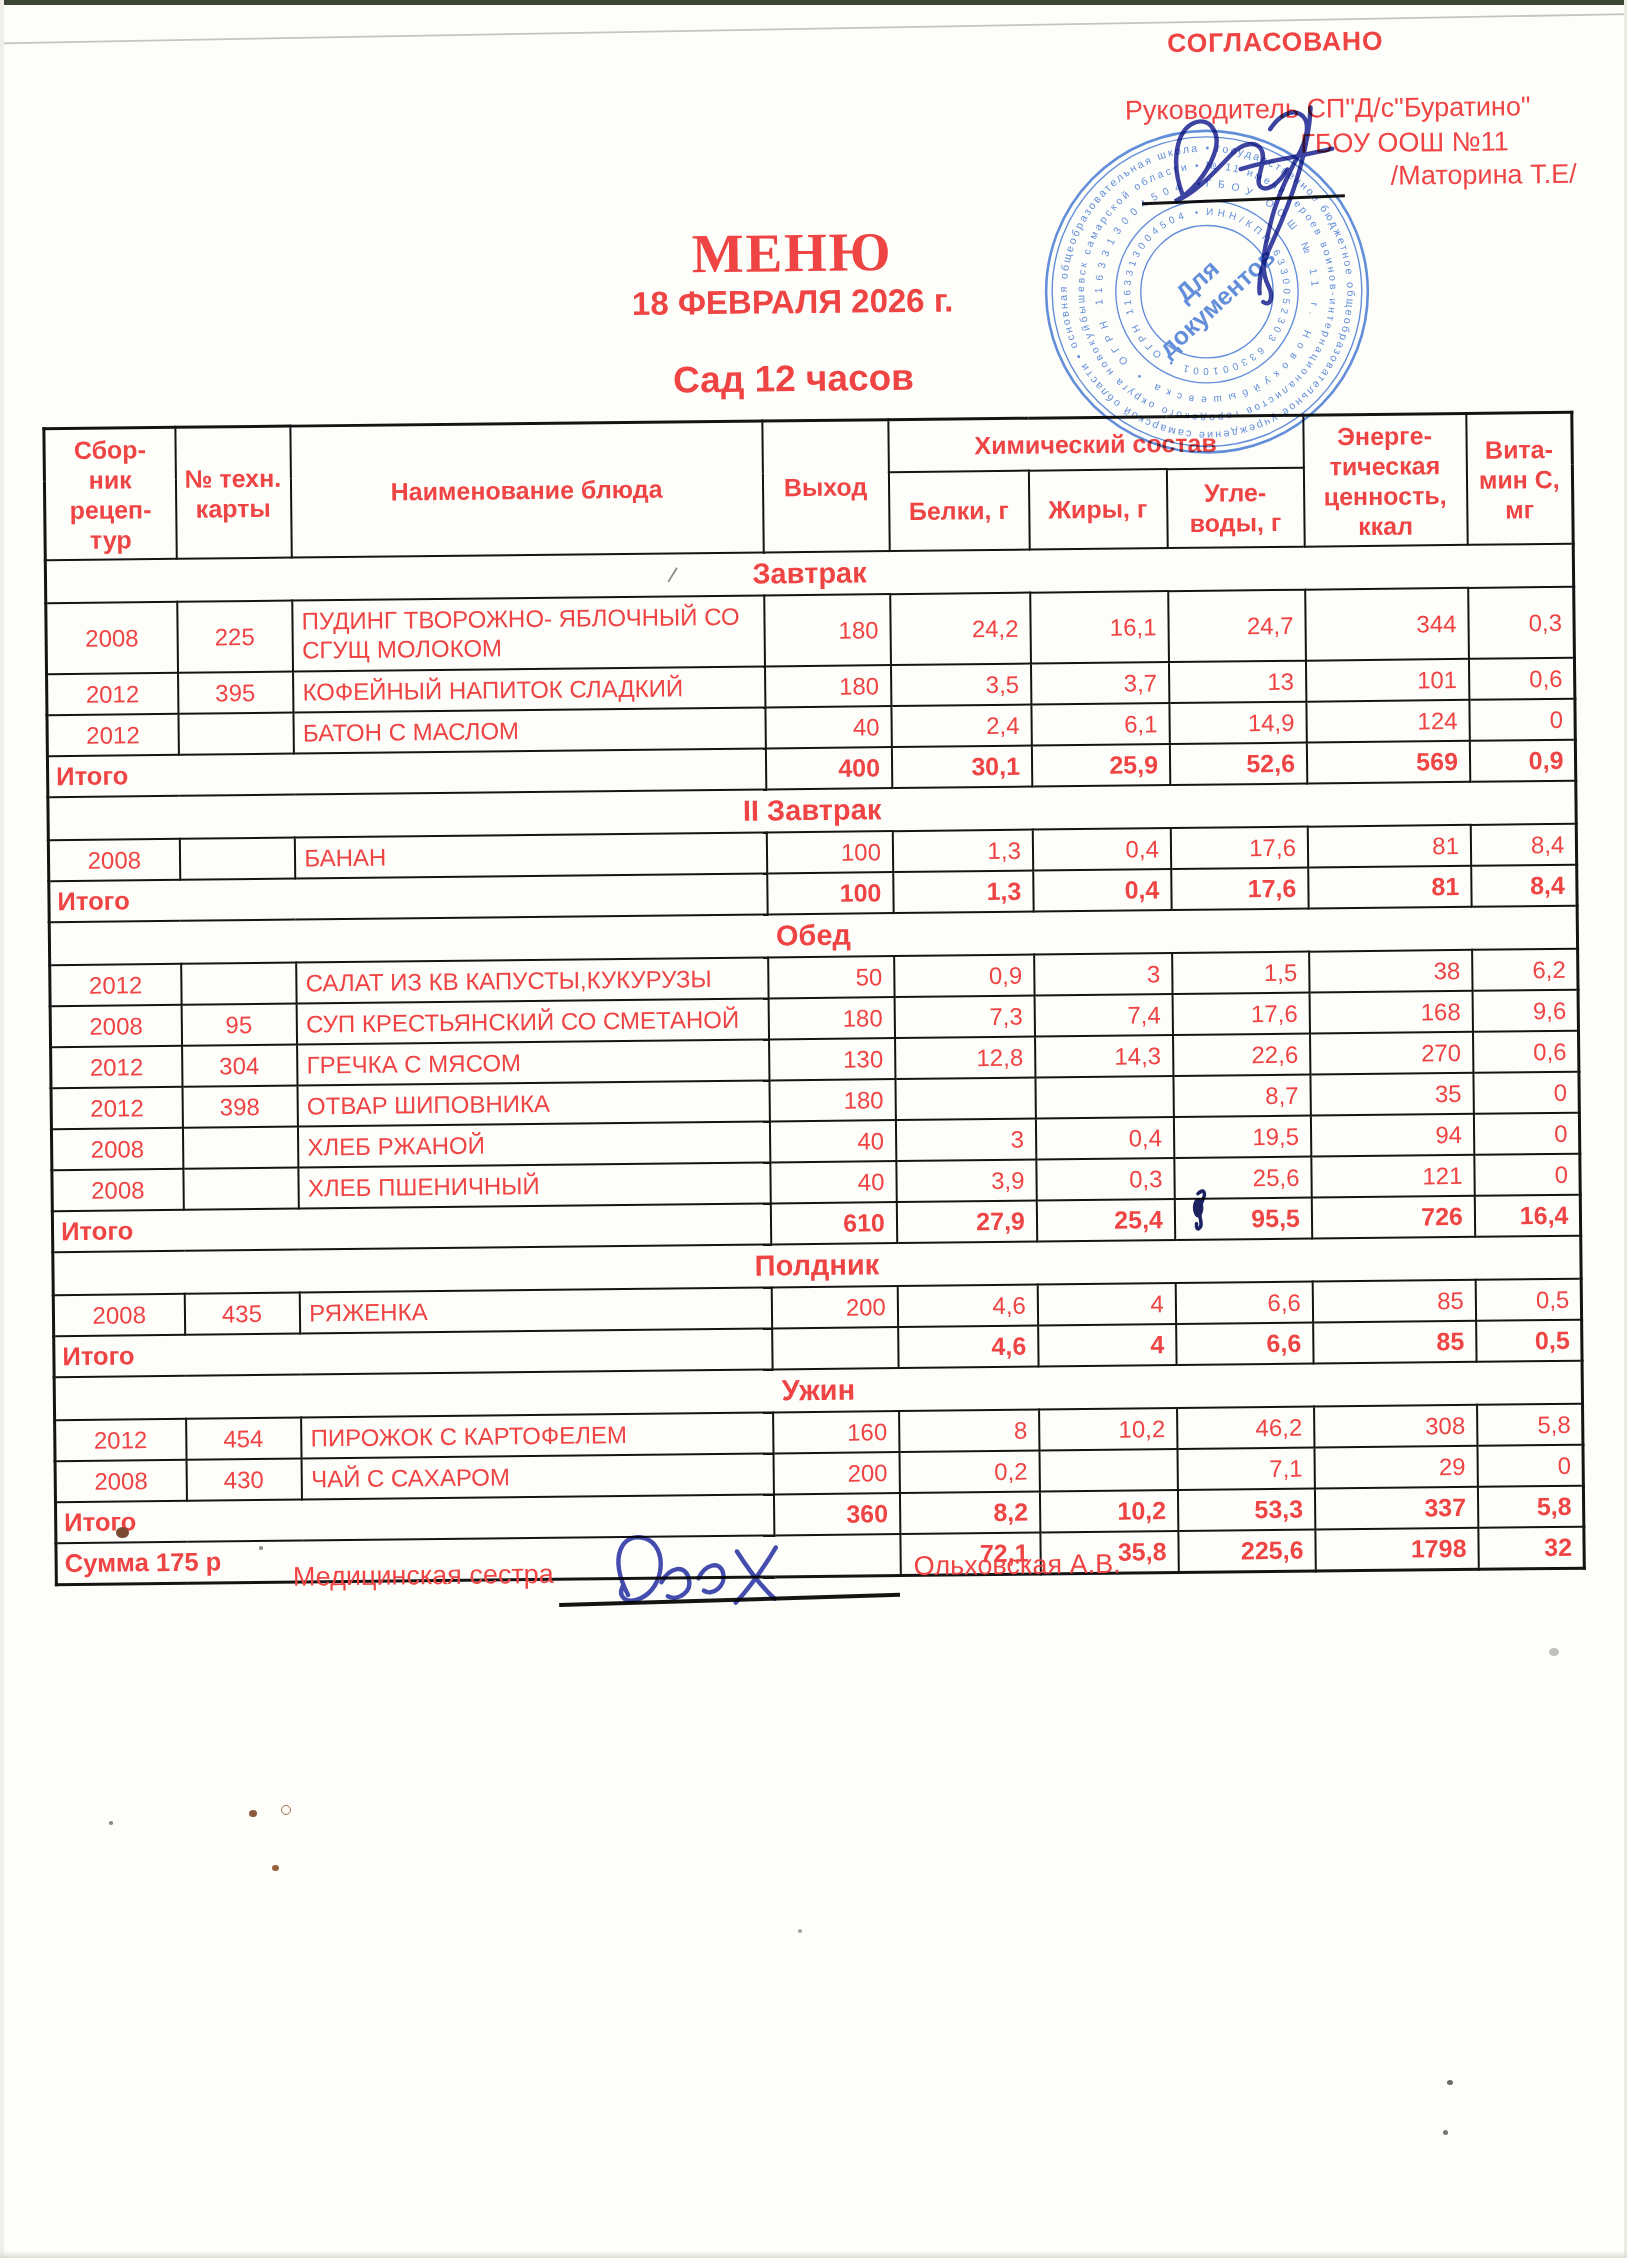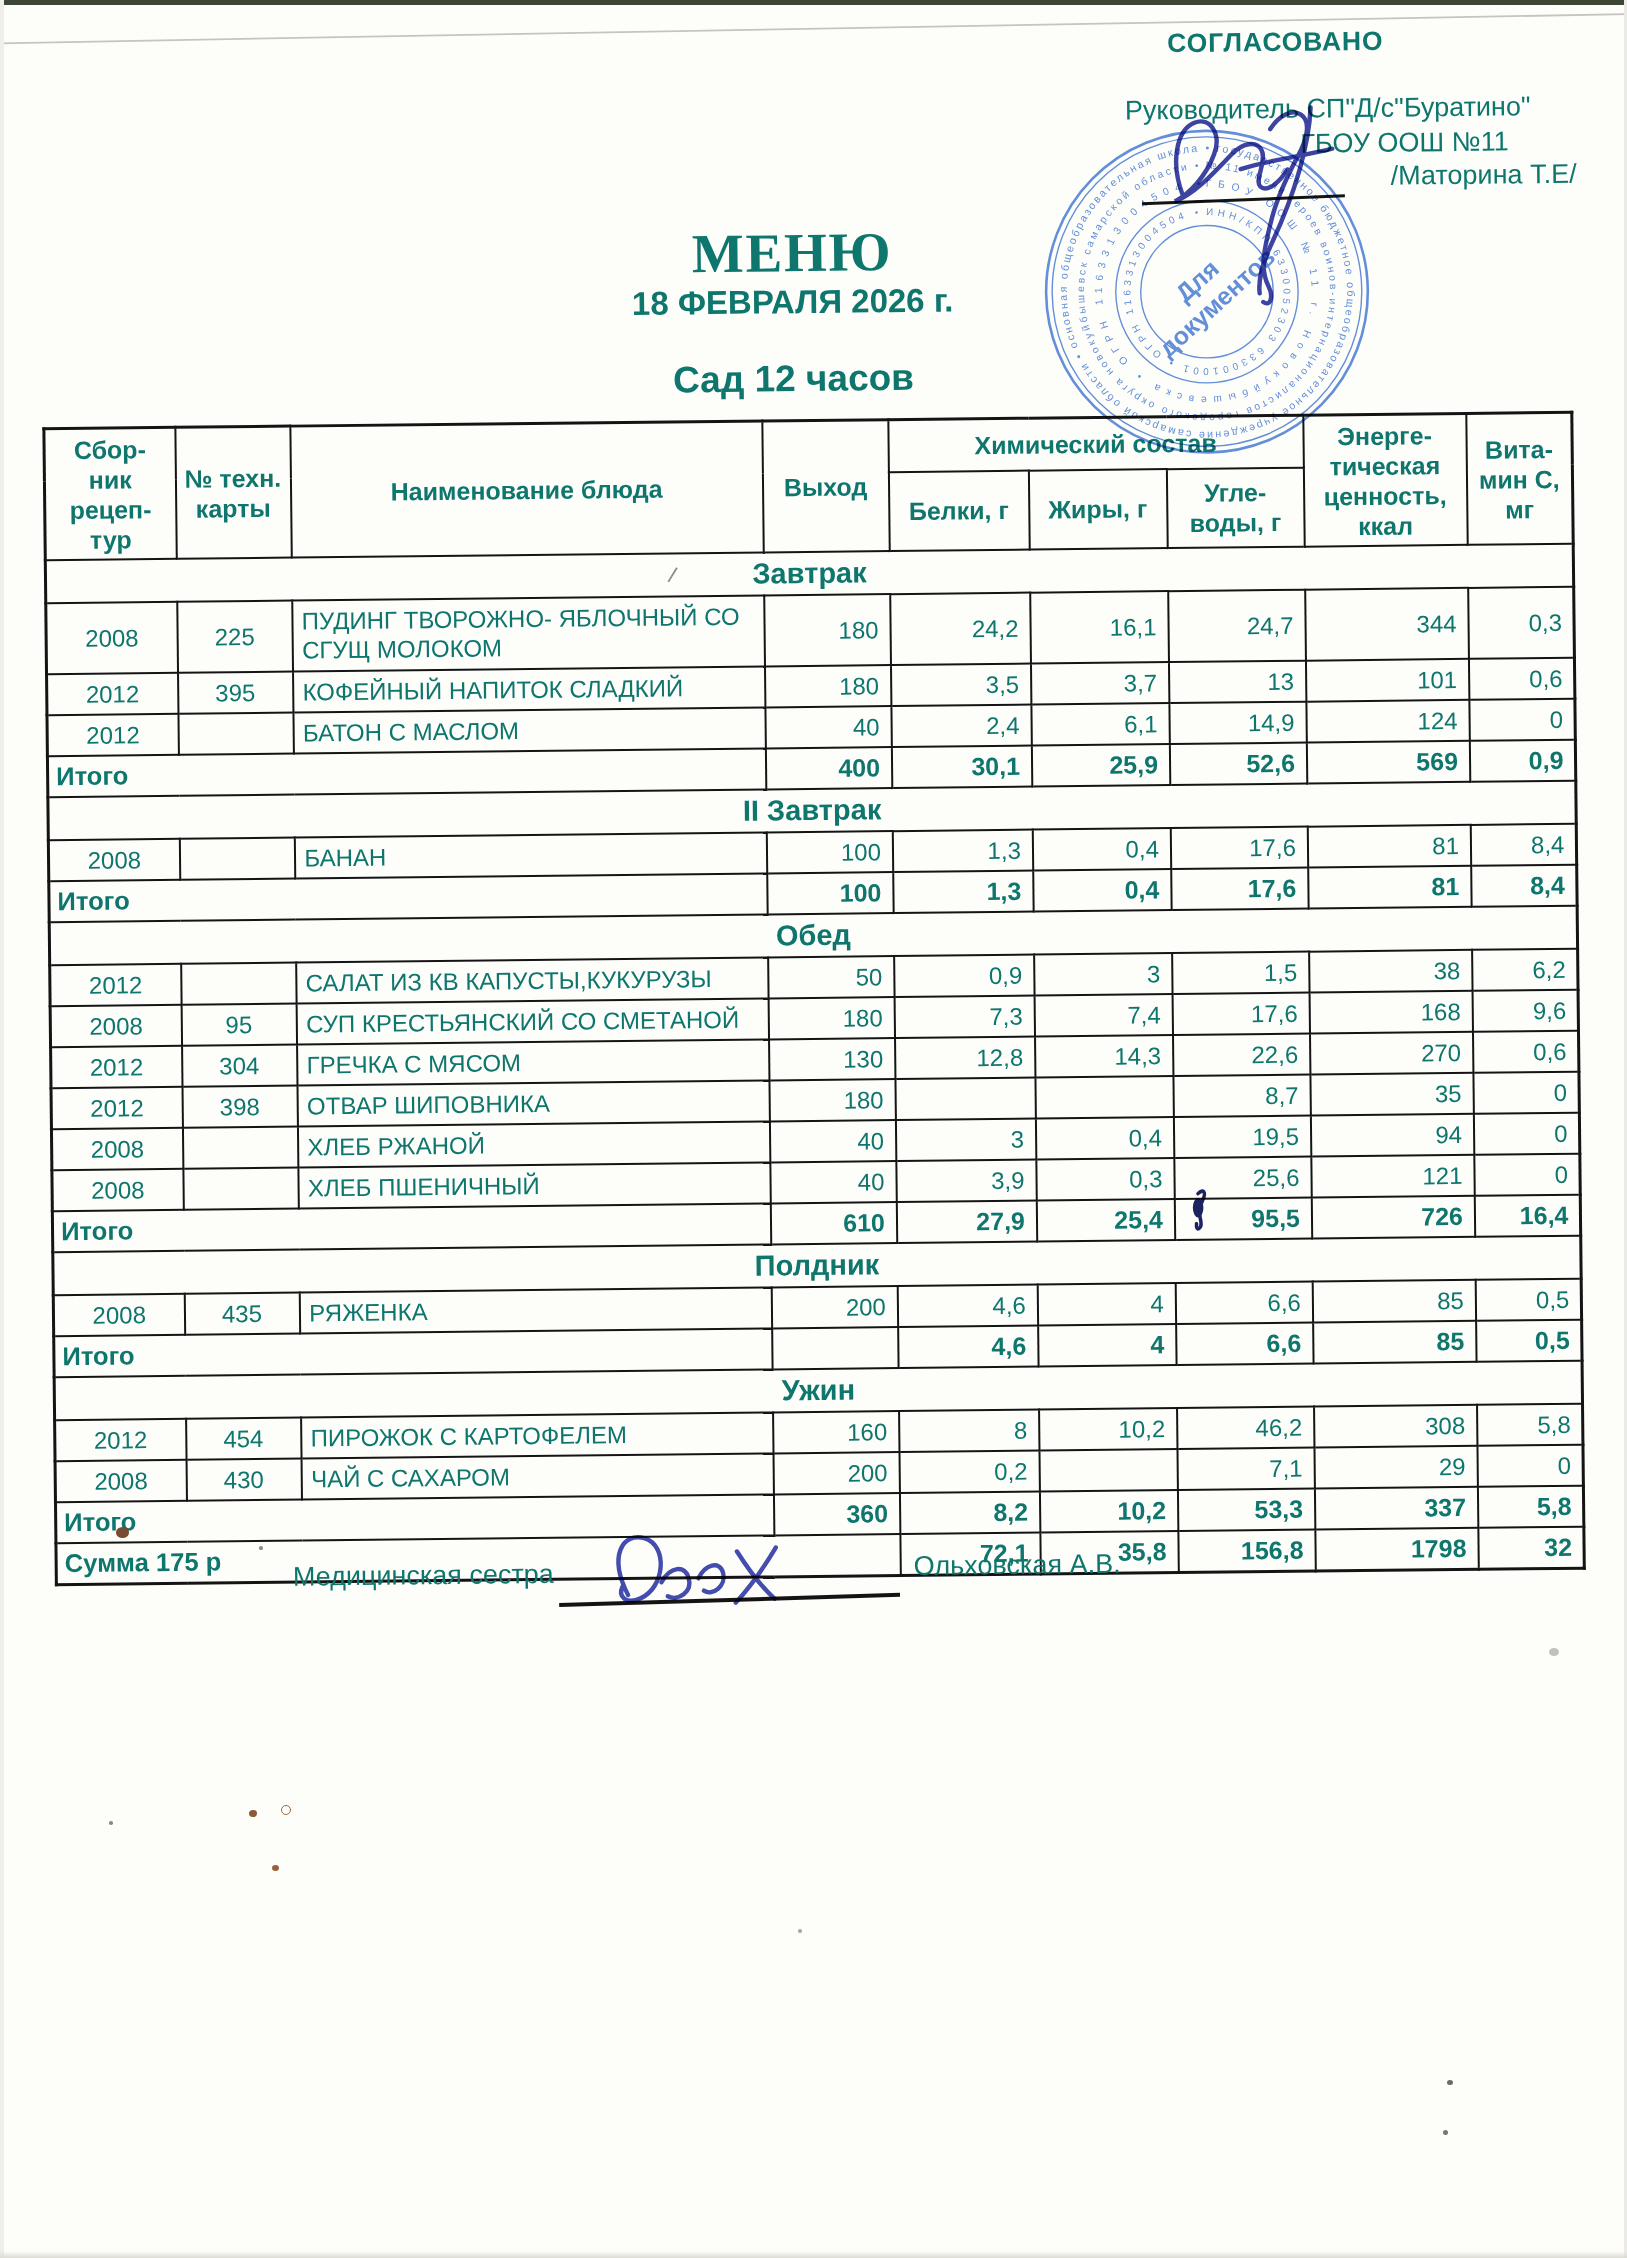--- a/index.html
+++ b/index.html
@@ -2,21 +2,21 @@
 <html style="font-size:14px"><head>
 <meta charset="utf-8">
 <style>
   html,body{margin:0;padding:0;background:#e9e8e2;}
   .page{
     position:relative;
     width:1628px;height:2258px;
     background:#fdfdfa;
     overflow:hidden;
     font-family:"Liberation Sans",sans-serif;
-    color:#0f766e;
+    color:#ef4444;
   }
   
   #doc{
     position:absolute;left:0;top:0;width:1628px;height:2258px;
     transform:rotate(-0.62deg);
     transform-origin:813px 1129px;
   }
   .abs{position:absolute;white-space:pre-line;}
 
   
@@ -331,21 +331,21 @@
               <td class="c-num">8,2</td>
               <td class="c-num">10,2</td>
               <td class="c-num">53,3</td>
               <td class="c-num">337</td>
               <td class="c-num">5,8</td>
             </tr>
             <tr class="r-sum">
               <td class="sum-label" colspan="4">Сумма 175 р</td>
               <td class="c-num">72,1</td>
               <td class="c-num">35,8</td>
-              <td class="c-num">156,8</td>
+              <td class="c-num">225,6</td>
               <td class="c-num">1798</td>
               <td class="c-num">32</td>
             </tr>
           </tbody>
       </table>
     </div>
 
     <div class="abs footer-role">Медицинская сестра</div>
     <div class="abs footer-underline"></div>
     <div class="abs footer-name">Ольховская А.В.</div>

